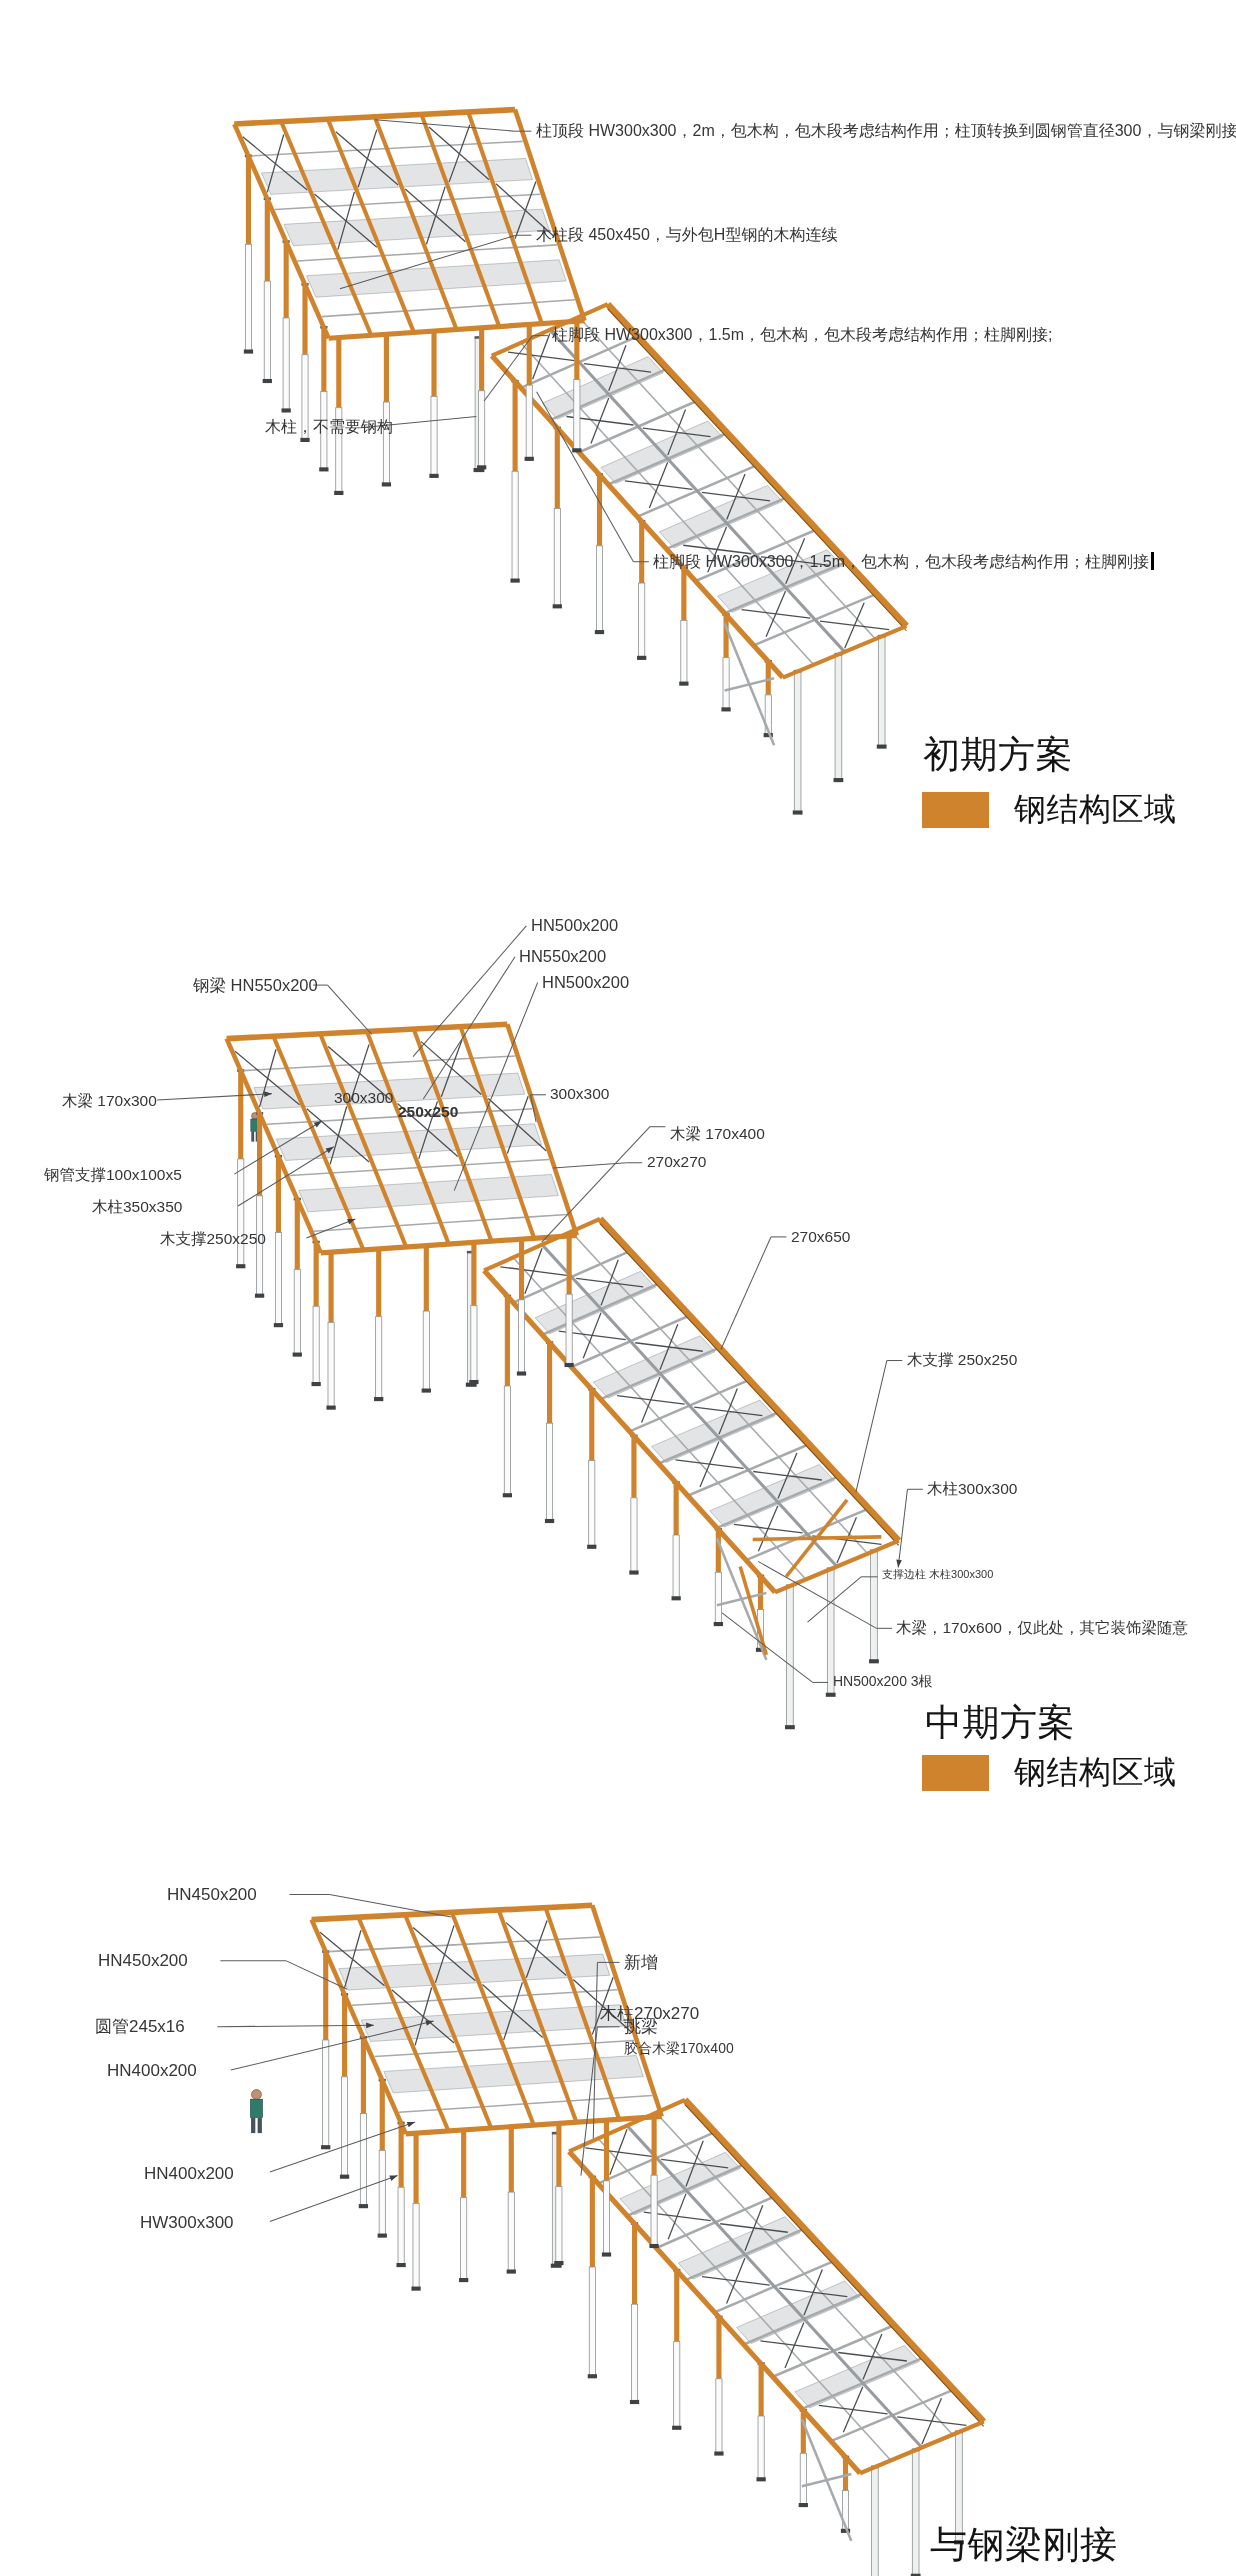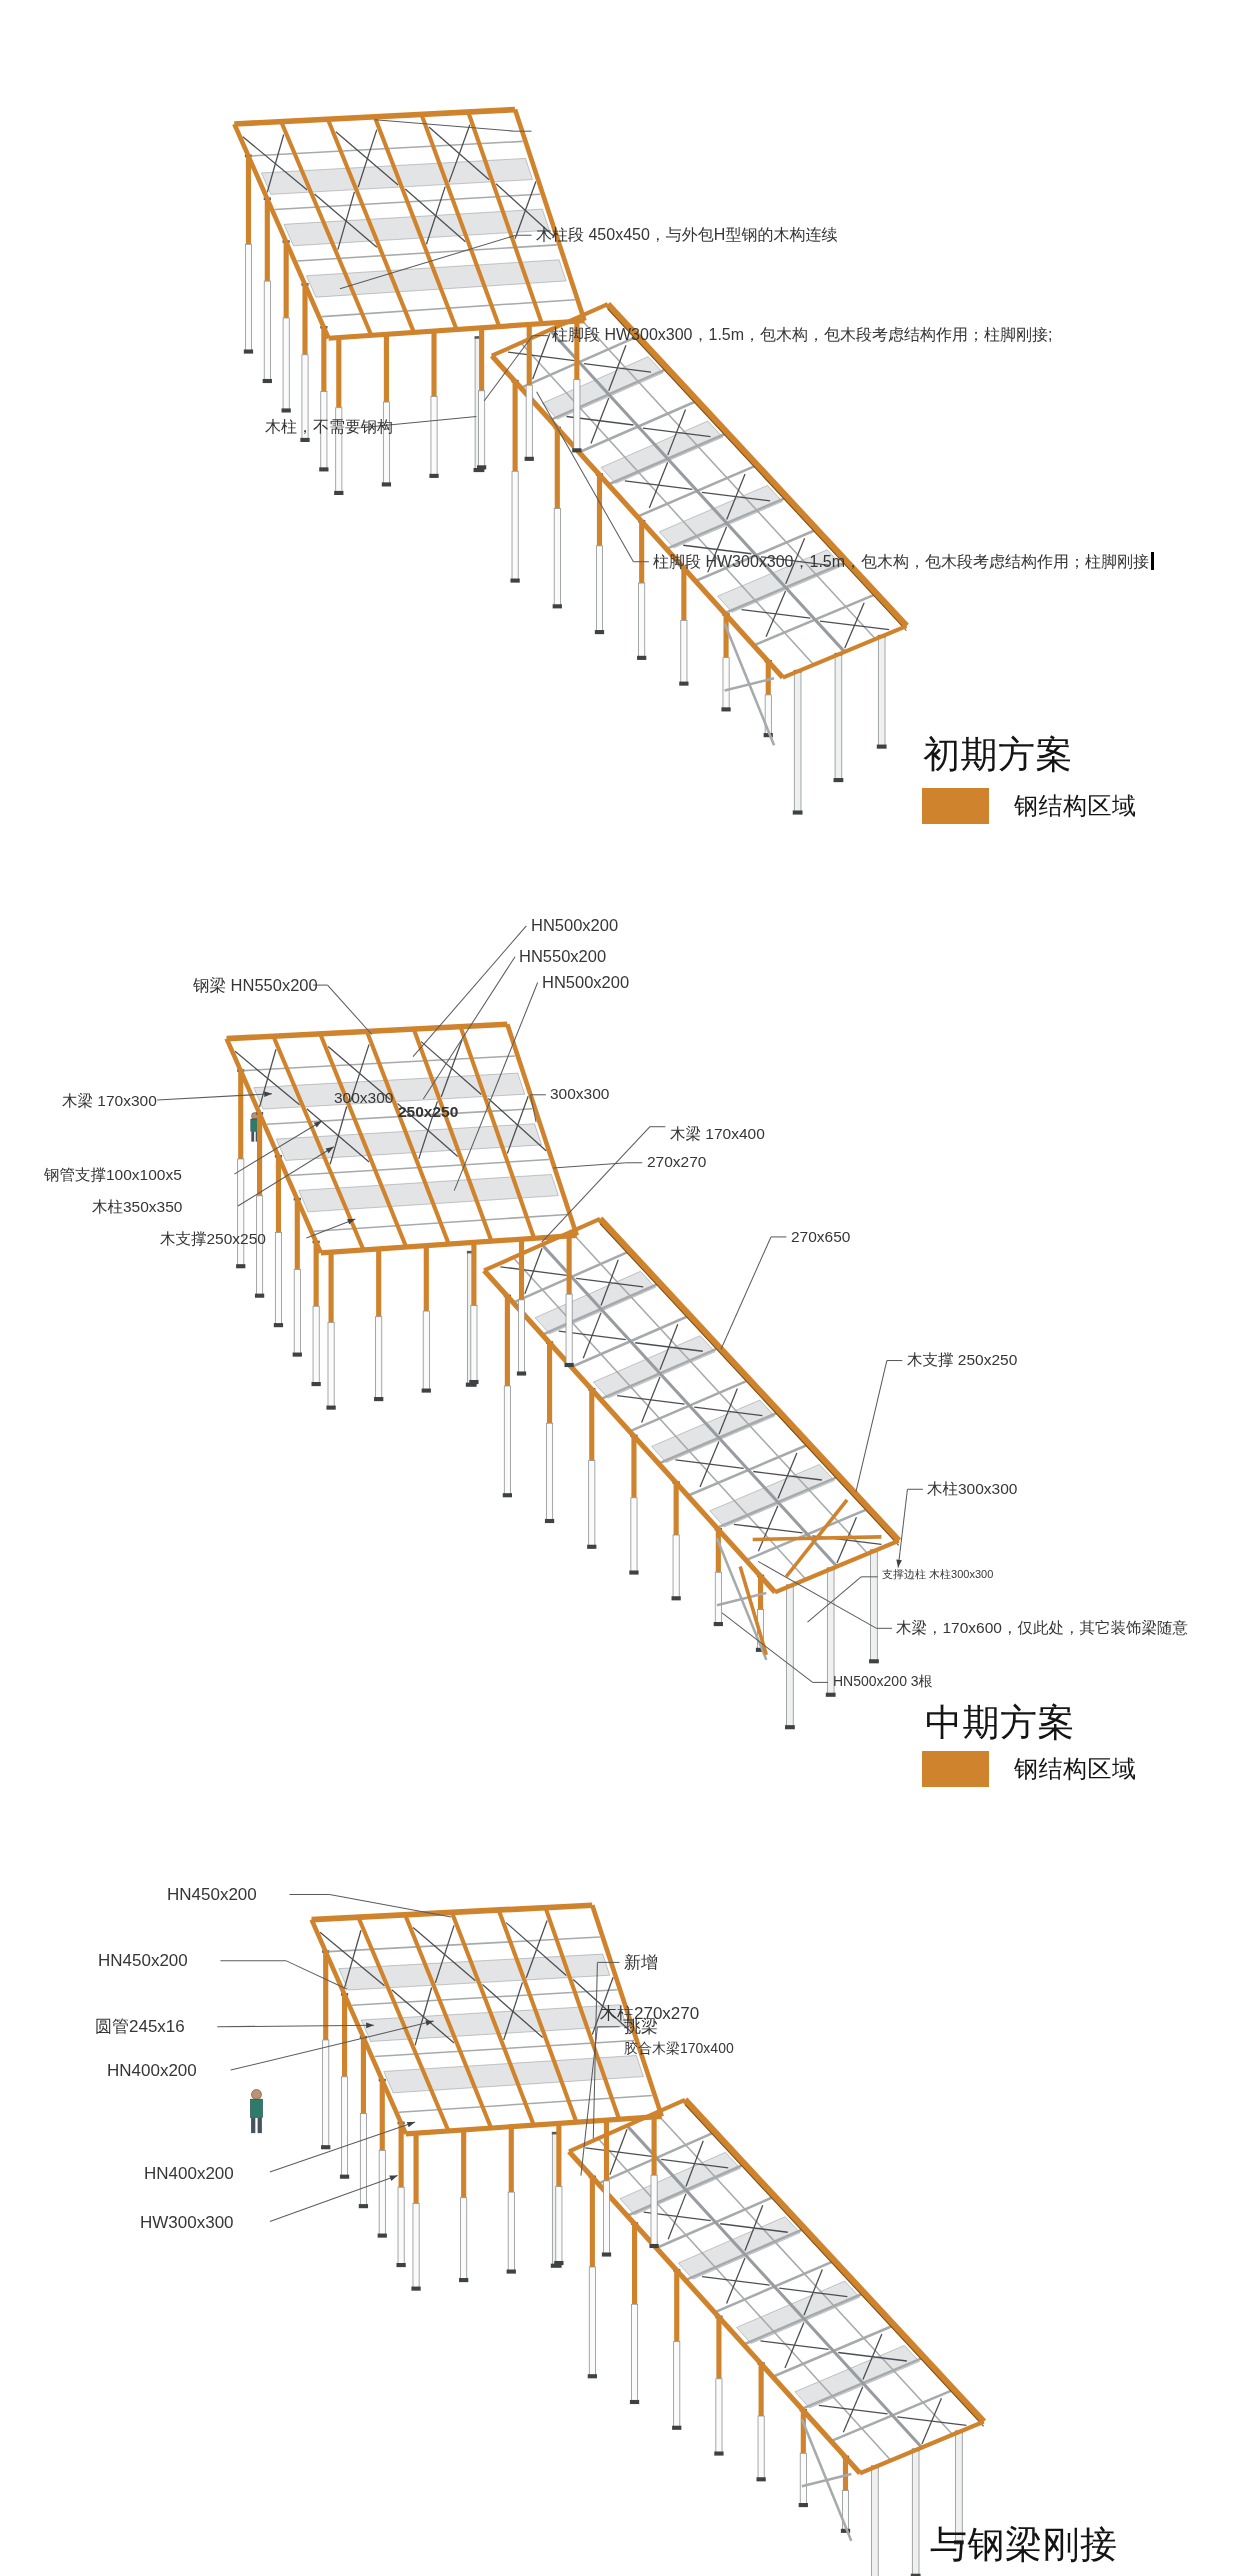--- a/index.html
+++ b/index.html
@@ -4,21 +4,21 @@
 <style>
   html,body{margin:0;padding:0;background:#ffffff;}
   body{width:1236px;height:3569px;position:relative;font-family:"Liberation Sans",sans-serif;}
   #canvas{position:absolute;left:0;top:0;width:1236px;height:3569px;background:#ffffff;overflow:hidden;}
   .panel{position:absolute;left:0;width:1236px;}
   .art{position:absolute;left:0;top:0;}
   .ann{position:absolute;color:#353638;white-space:nowrap;line-height:1.18;letter-spacing:0;}
   .title{position:absolute;font-size:37px;color:#141414;font-weight:500;letter-spacing:0.5px;}
   .legend{position:absolute;display:flex;align-items:center;}
   .swatch{display:inline-block;width:67px;height:36px;background:#D0832D;}
-  .legend-label{font-size:24px;color:#141414;font-weight:500;margin-left:25px;letter-spacing:0.5px;}
+  .legend-label{font-size:32px;color:#141414;font-weight:500;margin-left:25px;letter-spacing:0.5px;}
   .caret{display:inline-block;width:3.6px;height:17.5px;background:#000;vertical-align:-2.6px;margin-left:1.5px;}
 </style>
 </head>
 <body>
 
 <div id="canvas">
 
   <section class="panel" style="top:0;height:902px;">
     <svg class="art" width="1236" height="902" viewBox="0 0 2400 1750">
         <g>
@@ -185,20 +185,21 @@
           <line x1="1000" y1="254" x2="728" y2="232" stroke="#5A5B5D" stroke-width="2"></line>
           <line x1="1032" y1="456" x2="1002" y2="456" stroke="#5A5B5D" stroke-width="2"></line>
           <line x1="1002" y1="456" x2="660" y2="560" stroke="#5A5B5D" stroke-width="2"></line>
           <line x1="1064" y1="651" x2="1034" y2="651" stroke="#5A5B5D" stroke-width="2"></line>
           <line x1="1034" y1="651" x2="940" y2="778" stroke="#5A5B5D" stroke-width="2"></line>
           <line x1="1260" y1="1090" x2="1230" y2="1090" stroke="#5A5B5D" stroke-width="2"></line>
           <line x1="1230" y1="1090" x2="1042" y2="760" stroke="#5A5B5D" stroke-width="2"></line>
           <line x1="700" y1="830" x2="925" y2="808" stroke="#5A5B5D" stroke-width="2"></line>
         </g>
       </svg>
+    <div class="ann" style="left: 536px; top: 122px; font-size: 16px;">柱顶段 HW300x300，2m，包木构，包木段考虑结构作用；柱顶转换到圆钢管直径300，与钢梁刚接</div>
     <div class="ann" style="left: 536px; top: 226px; font-size: 16px;">木柱段 450x450，与外包H型钢的木构连续</div>
     <div class="ann" style="left: 552px; top: 326px; font-size: 16px;">柱脚段 HW300x300，1.5m，包木构，包木段考虑结构作用；柱脚刚接;</div>
     <div class="ann" style="left: 653px; top: 552px; font-size: 16px;"><span>柱脚段 HW300x300，1.5m，包木构，包木段考虑结构作用；柱脚刚接</span><span class="caret"></span></div>
     <div class="ann" style="left: 265px; top: 418px; font-size: 16px;">木柱，不需要钢构</div>
     <div class="title" style="left:923px;top:730px;">初期方案</div>
     <div class="legend" style="left:922px;top:788px;">
       <span class="swatch" style="background: rgb(208, 131, 45);"></span>
       <span class="legend-label">钢结构区域</span>
     </div>
   </section>

